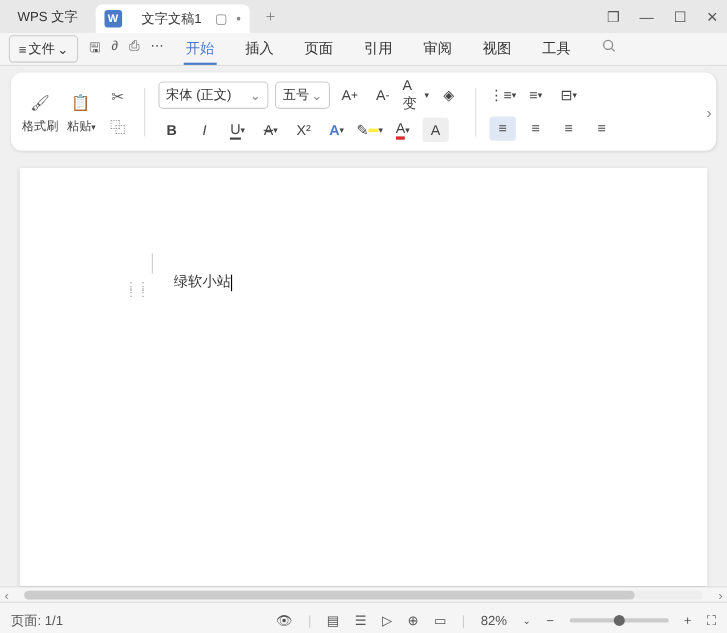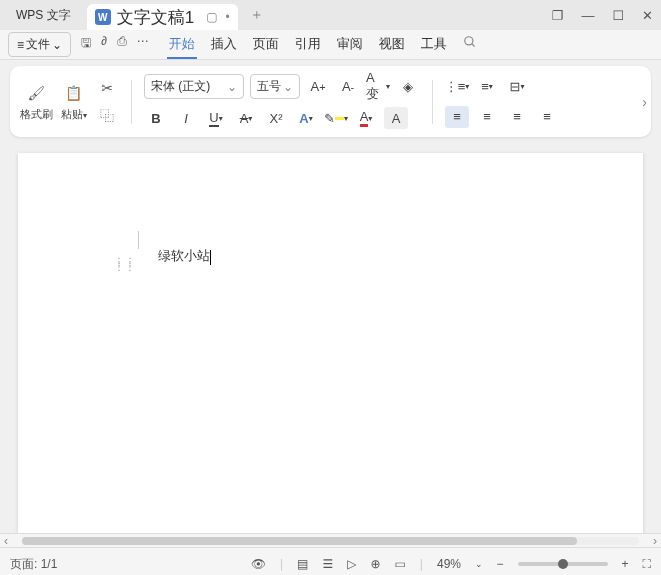--- a/index.html
+++ b/index.html
@@ -1,30 +1,30 @@
 <!DOCTYPE html>
 <html><head>
 <meta charset="utf-8">
 <style>
 *{margin:0;padding:0;box-sizing:border-box;font-family:"Microsoft YaHei",sans-serif;}
 body{width:661px;height:575px;background:#f0f0f0;overflow:hidden;font-size:12px;color:#333;}
 .titlebar{height:30px;background:#e8e8e8;display:flex;align-items:center;padding:0 8px;}
 .app-name{font-size:12px;padding:0 8px;}
 .tab{display:flex;align-items:center;background:#fff;border-radius:6px 6px 0 0;padding:4px 8px;margin-left:8px;height:26px;margin-top:4px;}
 .tab-icon{width:16px;height:16px;background:#4a7bc8;color:#fff;border-radius:3px;display:flex;align-items:center;justify-content:center;font-size:10px;font-weight:bold;margin-right:6px;}
-.tab-title{font-size:17px;}
+.tab-title{font-size:12px;margin-left:12px;}
 .tab-controls{display:flex;gap:8px;margin-left:12px;color:#888;}
 .tab-add{margin-left:12px;color:#888;font-size:14px;cursor:pointer;}
 .win-controls{margin-left:auto;display:flex;gap:18px;color:#555;}
 .win-controls span{cursor:pointer;font-size:13px;}
 .menubar{height:30px;background:#f5f5f5;display:flex;align-items:center;padding:0 8px;gap:4px;border-bottom:1px solid #ddd;}
 .menu-btn{padding:4px 6px;cursor:pointer;display:flex;align-items:center;gap:2px;font-size:12px;}
 .menu-file{border:1px solid #ccc;border-radius:4px;padding:3px 8px;}
 .menu-icons{display:flex;gap:10px;margin:0 6px;color:#555;}
-.menu-tabs{display:flex;gap:12px;margin-left:8px;}
+.menu-tabs{display:flex;gap:24px;margin-left:8px;}
 .menu-tab{padding:4px 2px;cursor:pointer;font-size:13px;}
 .menu-tab.active{color:#4a7bc8;border-bottom:2px solid #4a7bc8;}
 .ribbon{background:#fff;margin:6px 10px;border-radius:10px;padding:8px 10px;display:flex;align-items:center;gap:8px;box-shadow:0 1px 3px rgba(0,0,0,0.1);position:relative;}
 .rib-group{display:flex;flex-direction:column;align-items:center;gap:2px;}
 .rib-group-h{display:flex;gap:6px;align-items:center;}
 .rib-ico{width:24px;height:24px;display:flex;align-items:center;justify-content:center;color:#555;cursor:pointer;font-size:14px;}
 .rib-lbl{font-size:11px;color:#444;text-align:center;}
 .sep{width:1px;height:44px;background:#ddd;margin:0 4px;}
 .font-sel{border:1px solid #ccc;border-radius:4px;padding:3px 6px;font-size:12px;width:100px;display:flex;justify-content:space-between;align-items:center;cursor:pointer;}
 .size-sel{border:1px solid #ccc;border-radius:4px;padding:3px 6px;font-size:12px;width:50px;display:flex;justify-content:space-between;align-items:center;cursor:pointer;}
@@ -191,21 +191,21 @@
   <span>页面: 1/1</span>
   <div class="status-icons">
     <span>👁</span>
     <span style="color:#ccc;">|</span>
     <span>▤</span>
     <span>☰</span>
     <span>▷</span>
     <span>⊕</span>
     <span>▭</span>
     <span style="color:#ccc;">|</span>
-    <span>49%</span>
+    <span>82%</span>
     <span style="font-size:9px;">⌄</span>
     <span>−</span>
     <div class="zoom-slider">
         <div class="zoom-thumb"></div>
       </div>
     <span>+</span>
     <span>⛶</span>
   </div>
 </div>
 

